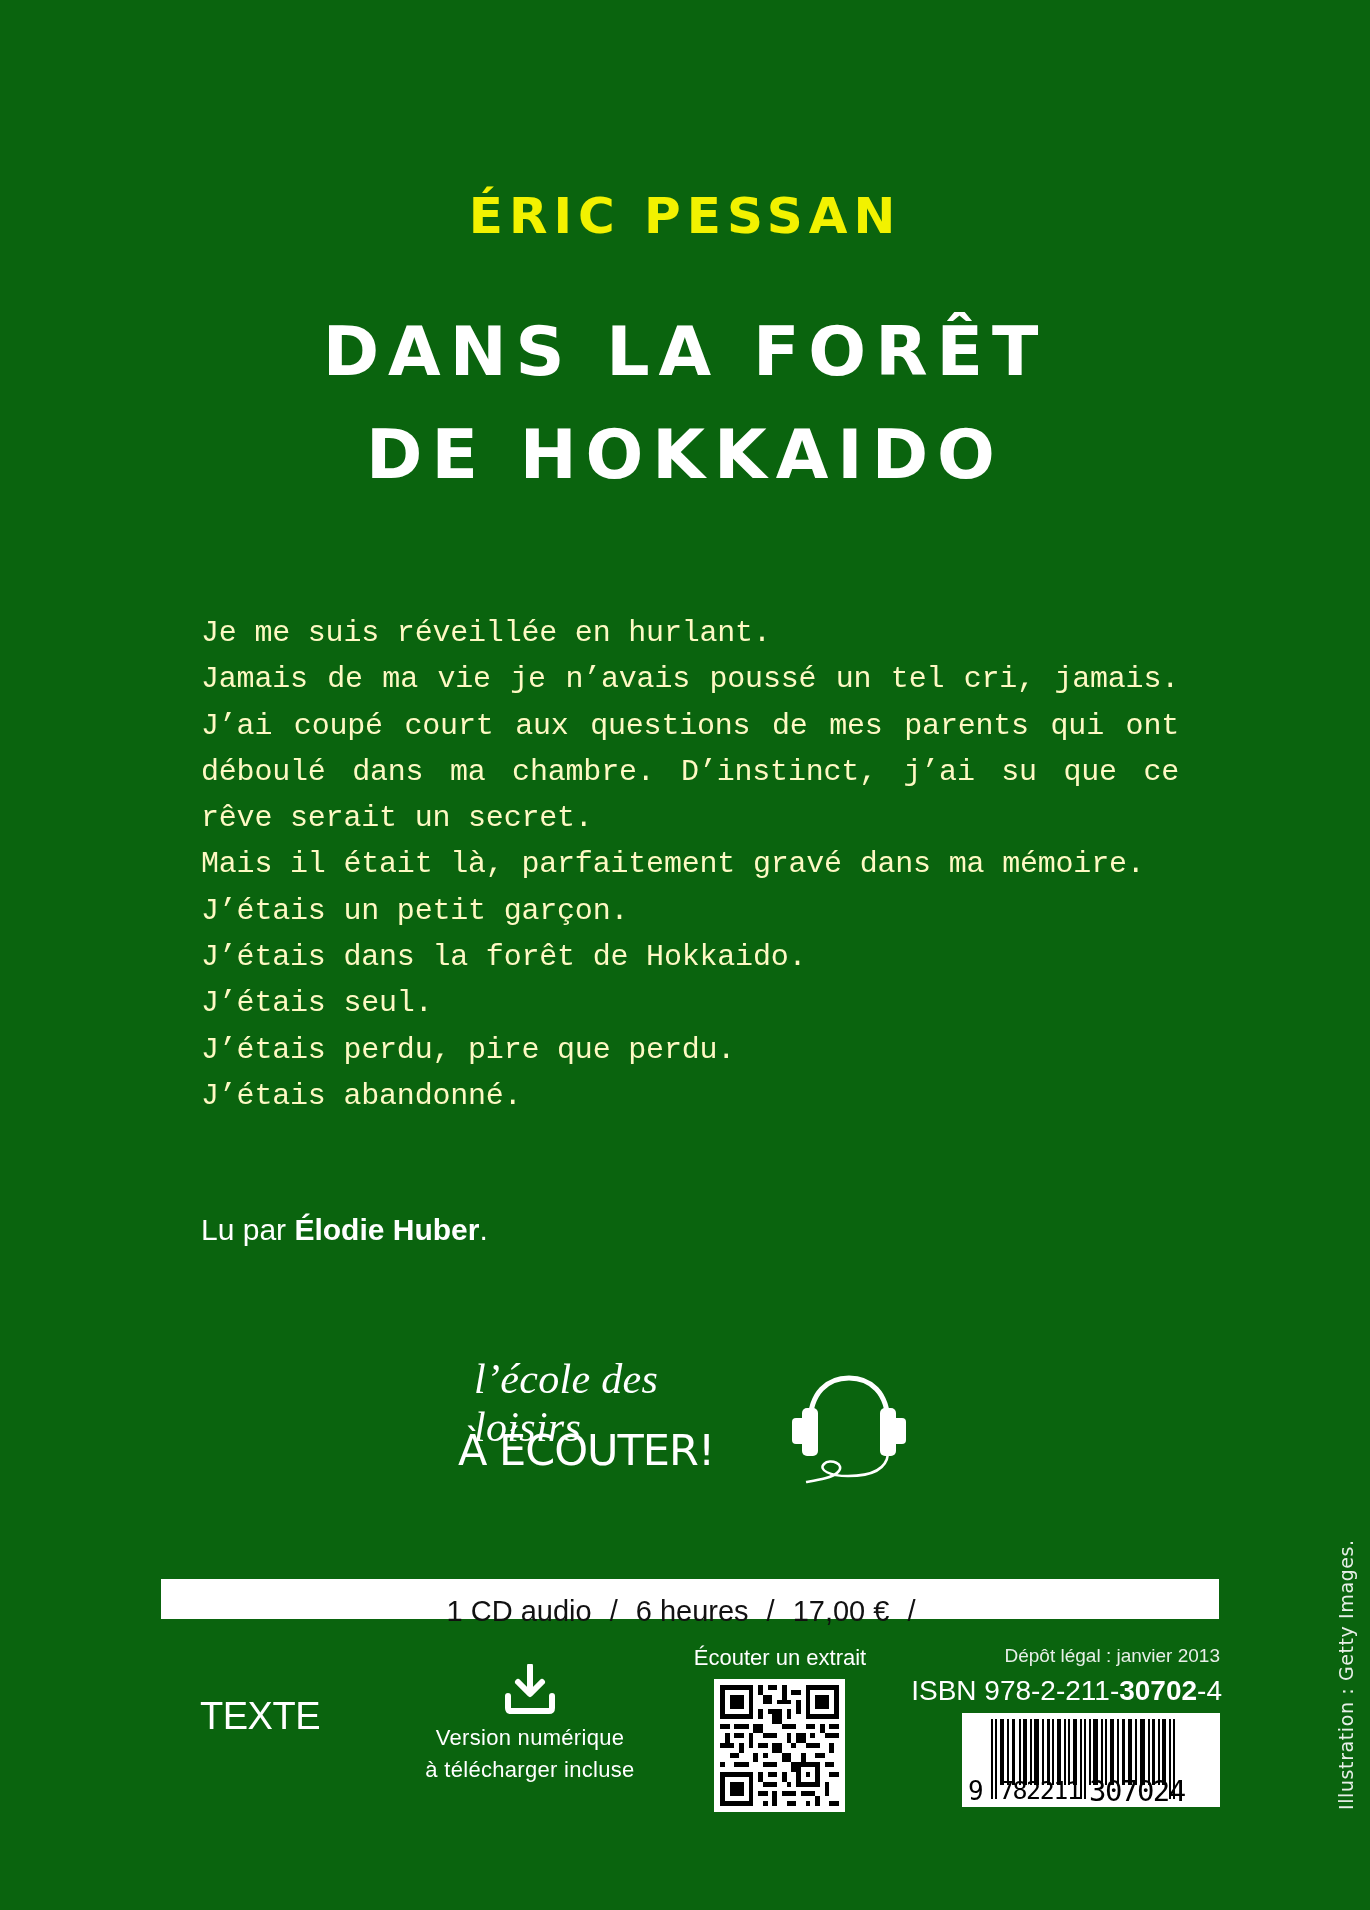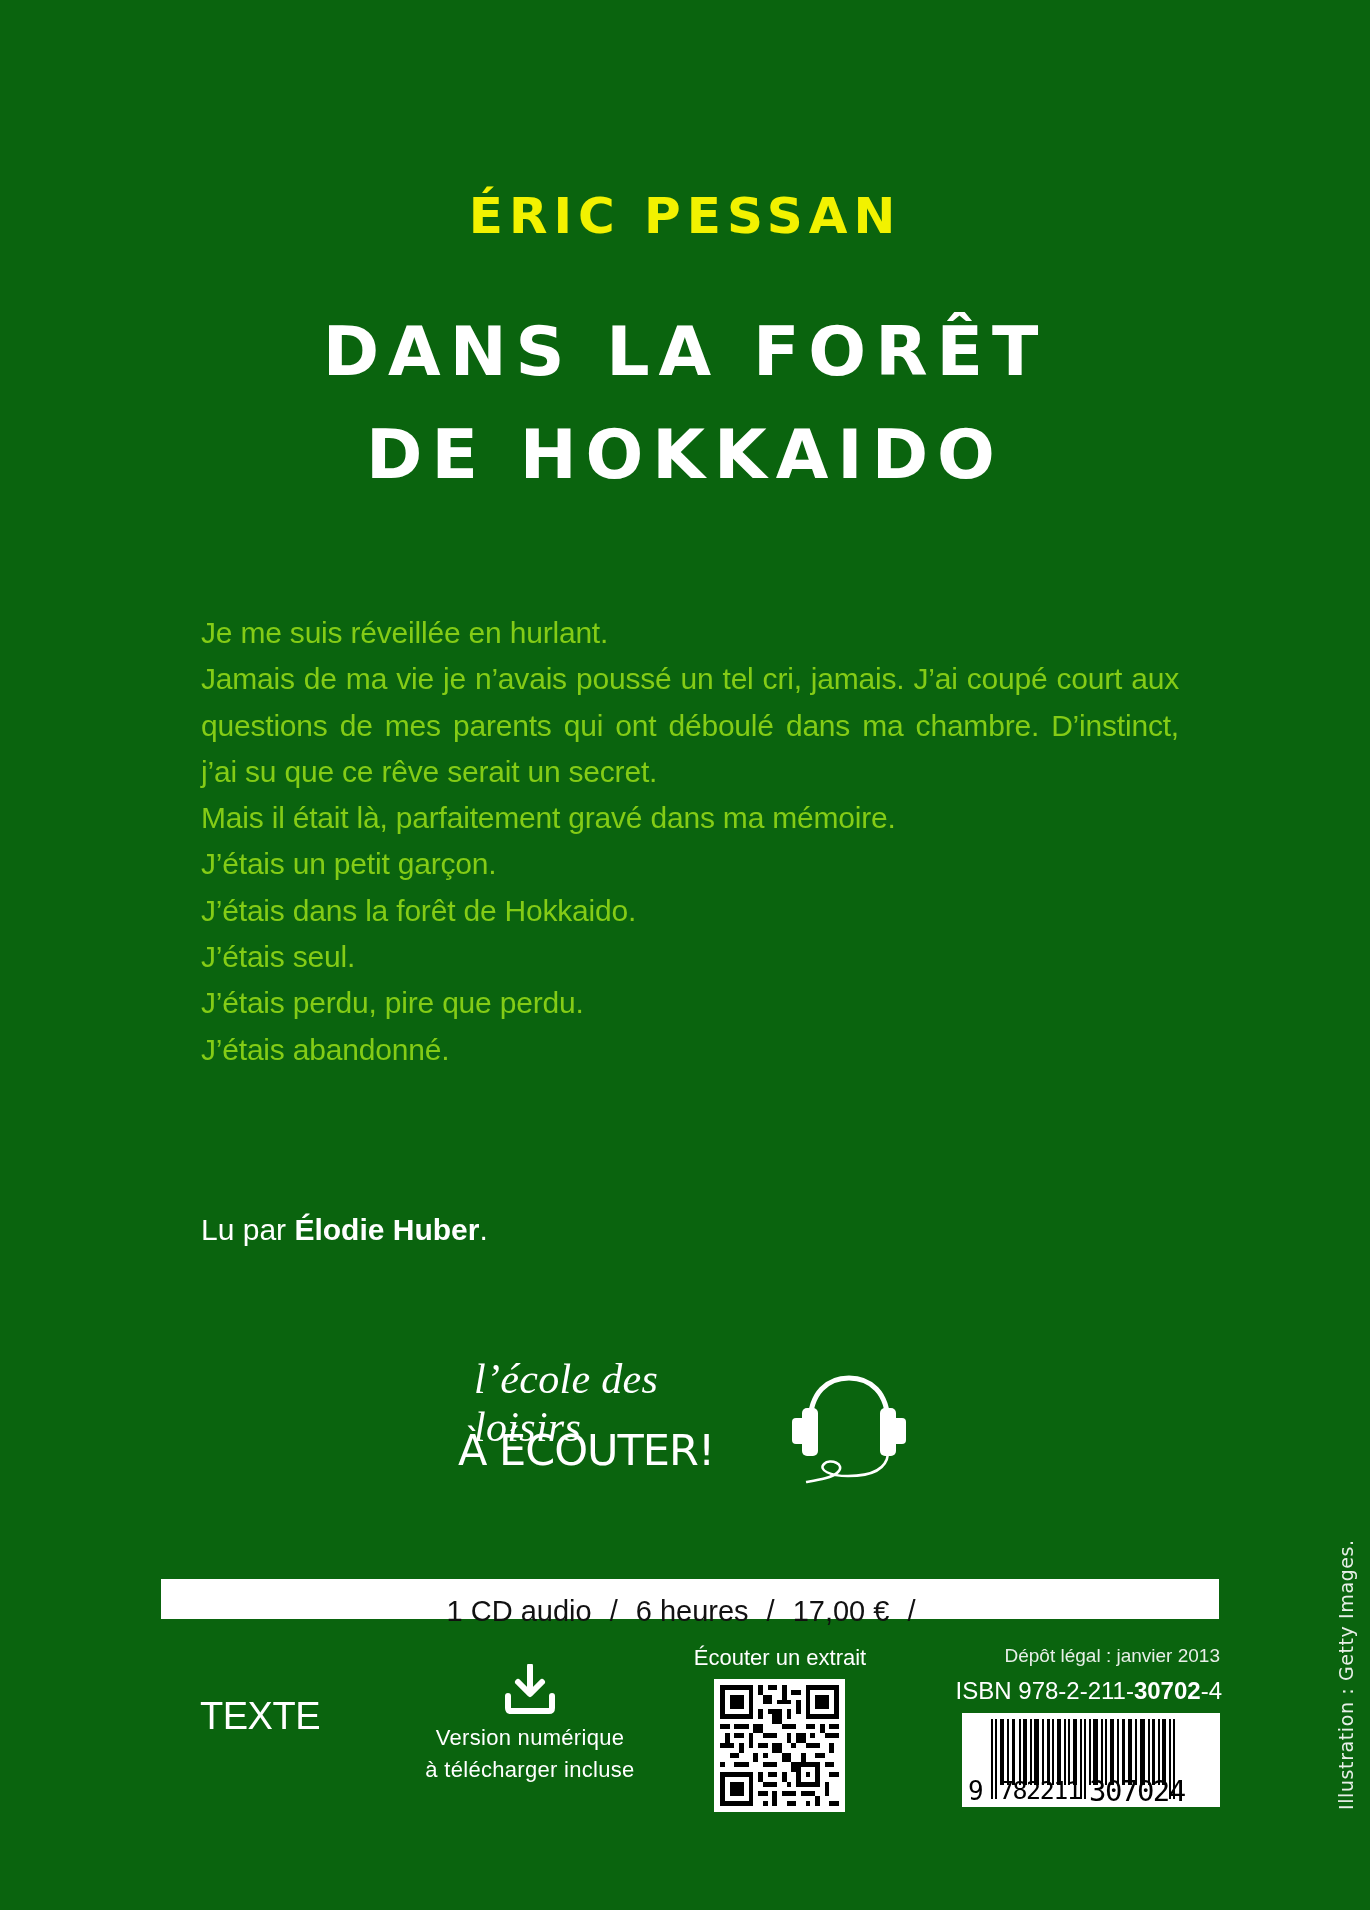--- a/index.html
+++ b/index.html
@@ -19,22 +19,22 @@
   }
   .title {
     left:0; width:1370px; text-align:center;
     font-family:"DejaVu Sans", sans-serif; font-weight:bold;
     font-size:68px; letter-spacing:9px; color:#ffffff; line-height:80px;
   }
   .title.l1 { top:312px; }
   .title.l2 { top:415px; }
   .blurb {
     left:201px; width:978px; top:610px;
-    font-family:Liberation Sans, sans-serif;
-    font-size:30px; line-height:46.3px; color:#84cc16;
+    font-family:Liberation Mono, monospace;
+    font-size:30px; line-height:46.3px; color:#fef9c3;
     letter-spacing:-0.2px;
   }
   .blurb p { margin:0; }
   .blurb p.just { text-align:justify; text-align-last:left; }
   .reader {
     left:201px; top:1210px;
     font-family:"Liberation Sans", sans-serif; font-size:30px; line-height:40px;
   }
   .reader b { font-weight:bold; }
   .brand-script {
@@ -73,21 +73,21 @@
   }
   .qr { left:714px; top:1679px; width:131px; height:133px; background:#fff; }
   .qr svg { position:absolute; left:6px; top:6px; }
   .depot {
     left:940px; width:280px; top:1643px; text-align:right;
     font-family:"Liberation Sans", sans-serif; font-size:19px; line-height:26px;
     color:#e8efe8;
   }
   .isbn {
     left:900px; width:322px; top:1676px; text-align:right;
-    font-family:"Liberation Sans", sans-serif; font-size:24px; line-height:30px;
+    font-family:"Liberation Sans", sans-serif; font-size:28px; line-height:30px;
   }
   .isbn b { font-weight:bold; }
   .barcode { left:962px; top:1713px; width:258px; height:94px; background:#fff; color:#000; }
   .barcode svg { position:absolute; left:0; top:0; }
   .credit {
     left:1335px; top:1810px;
     transform-origin:0 0; transform:rotate(-90deg);
     font-family:"DejaVu Sans", sans-serif; font-size:19px; line-height:22px;
     letter-spacing:0.6px; white-space:nowrap; color:#e8efe8;
   }

